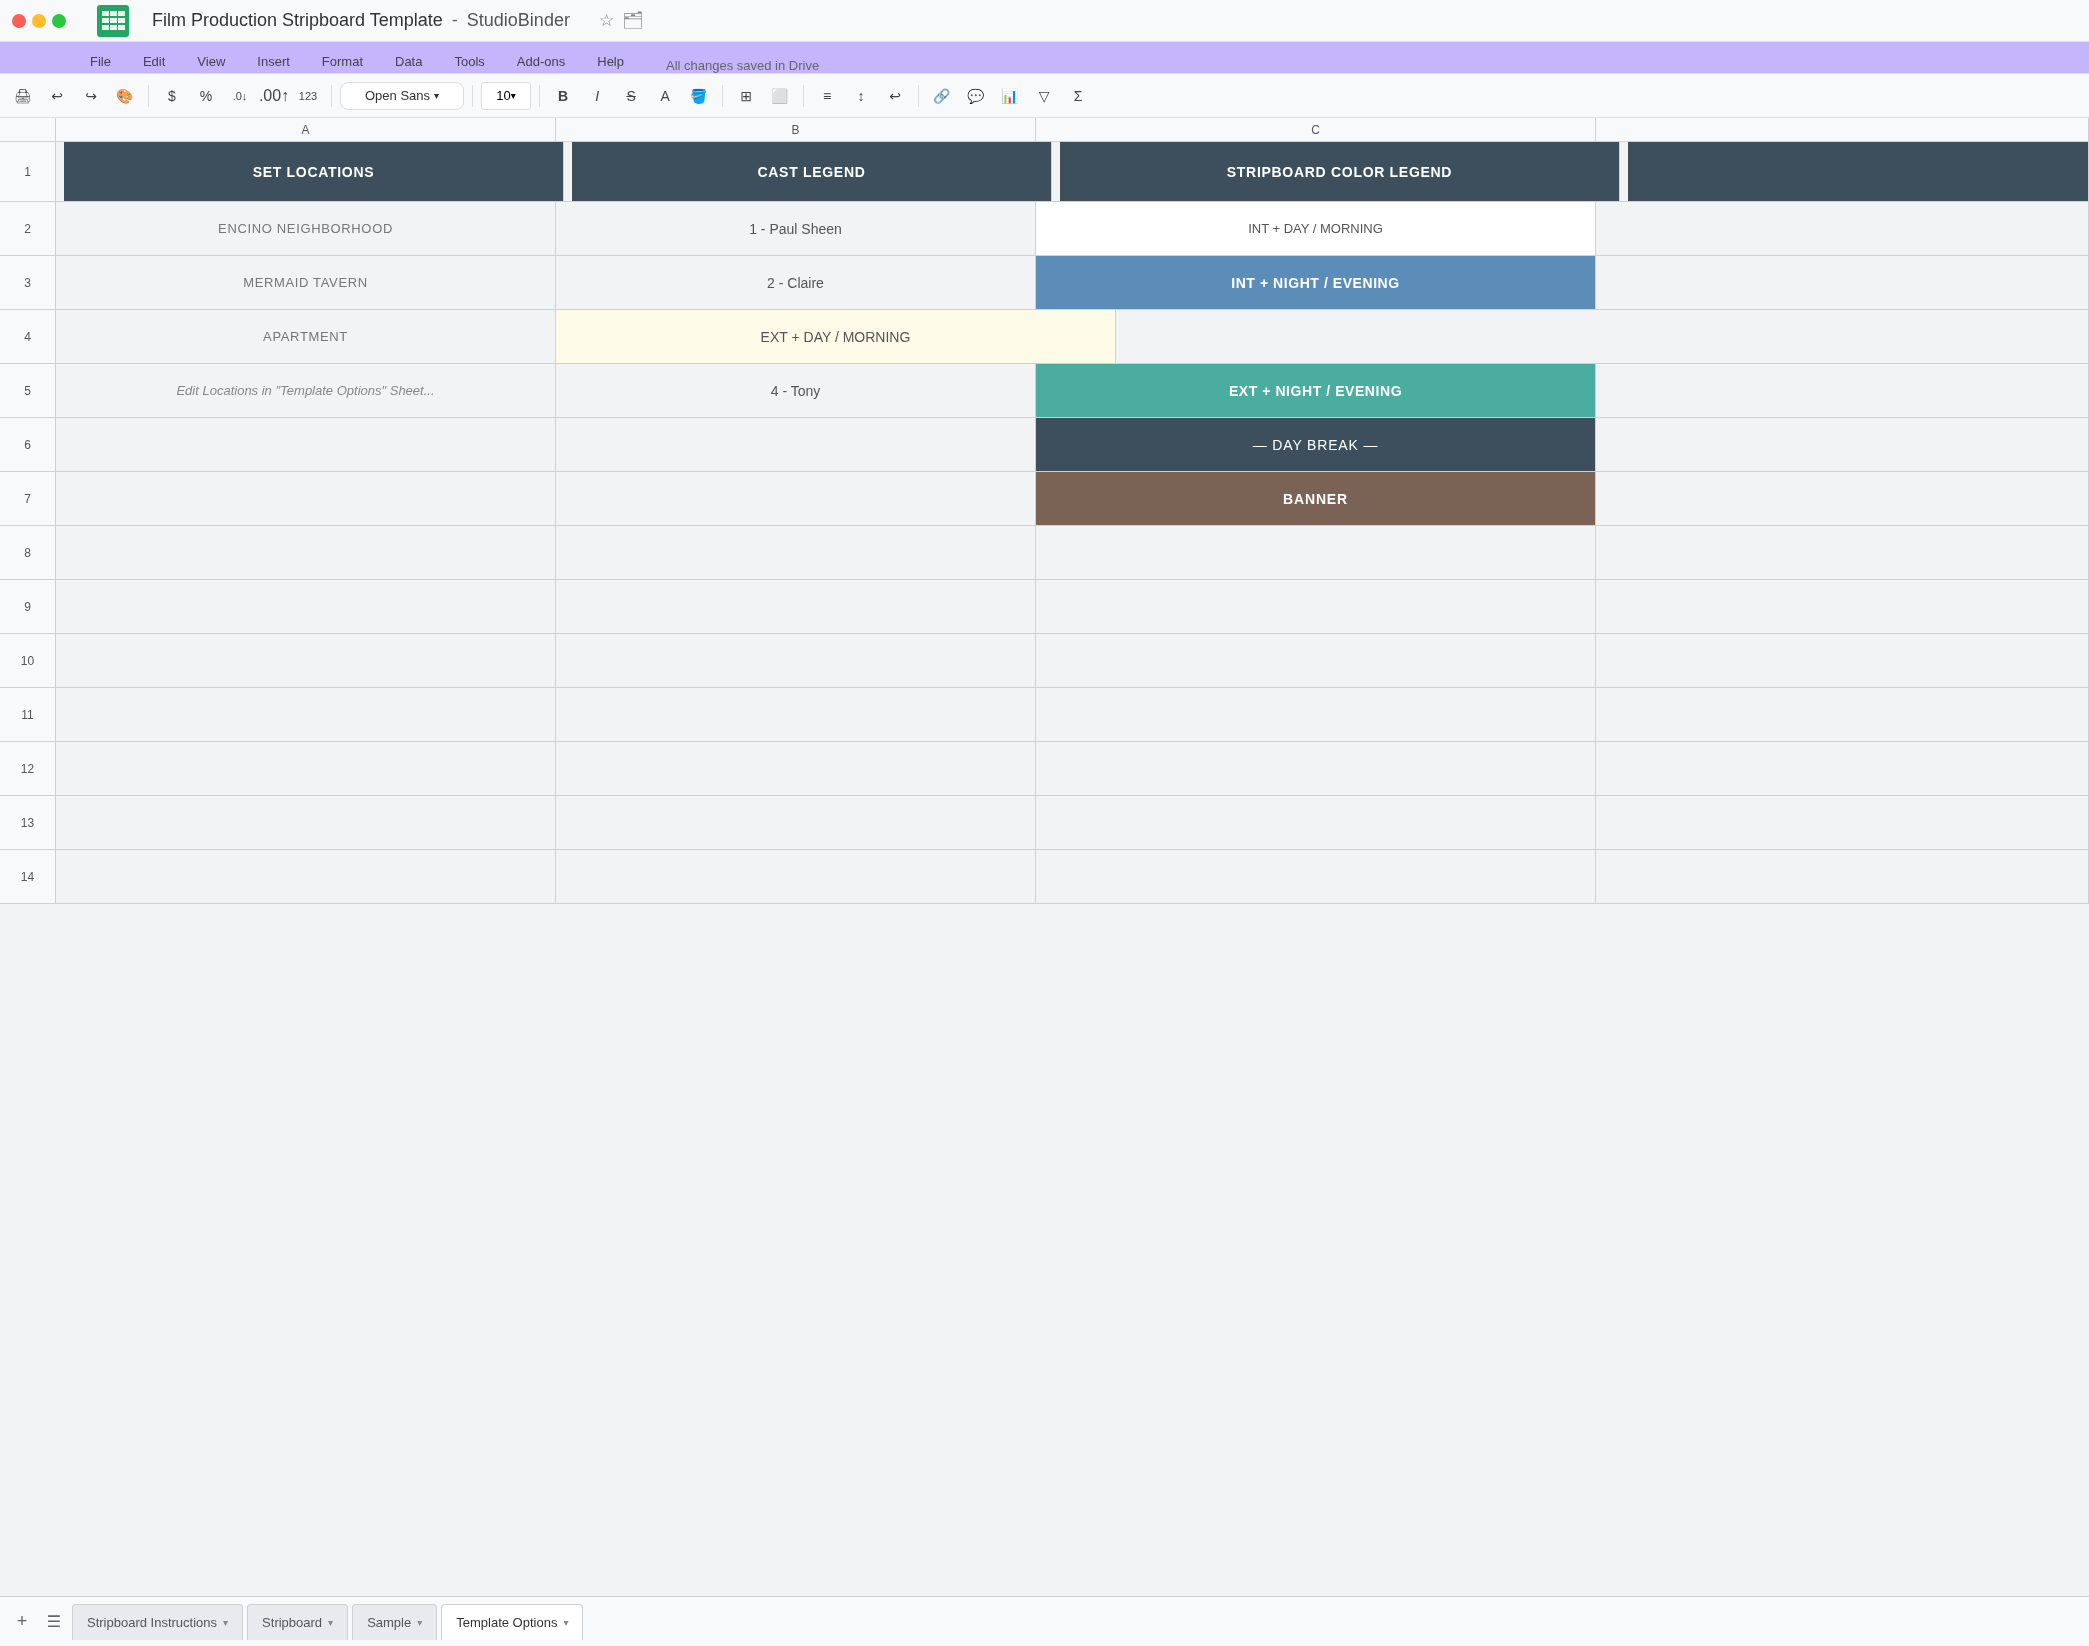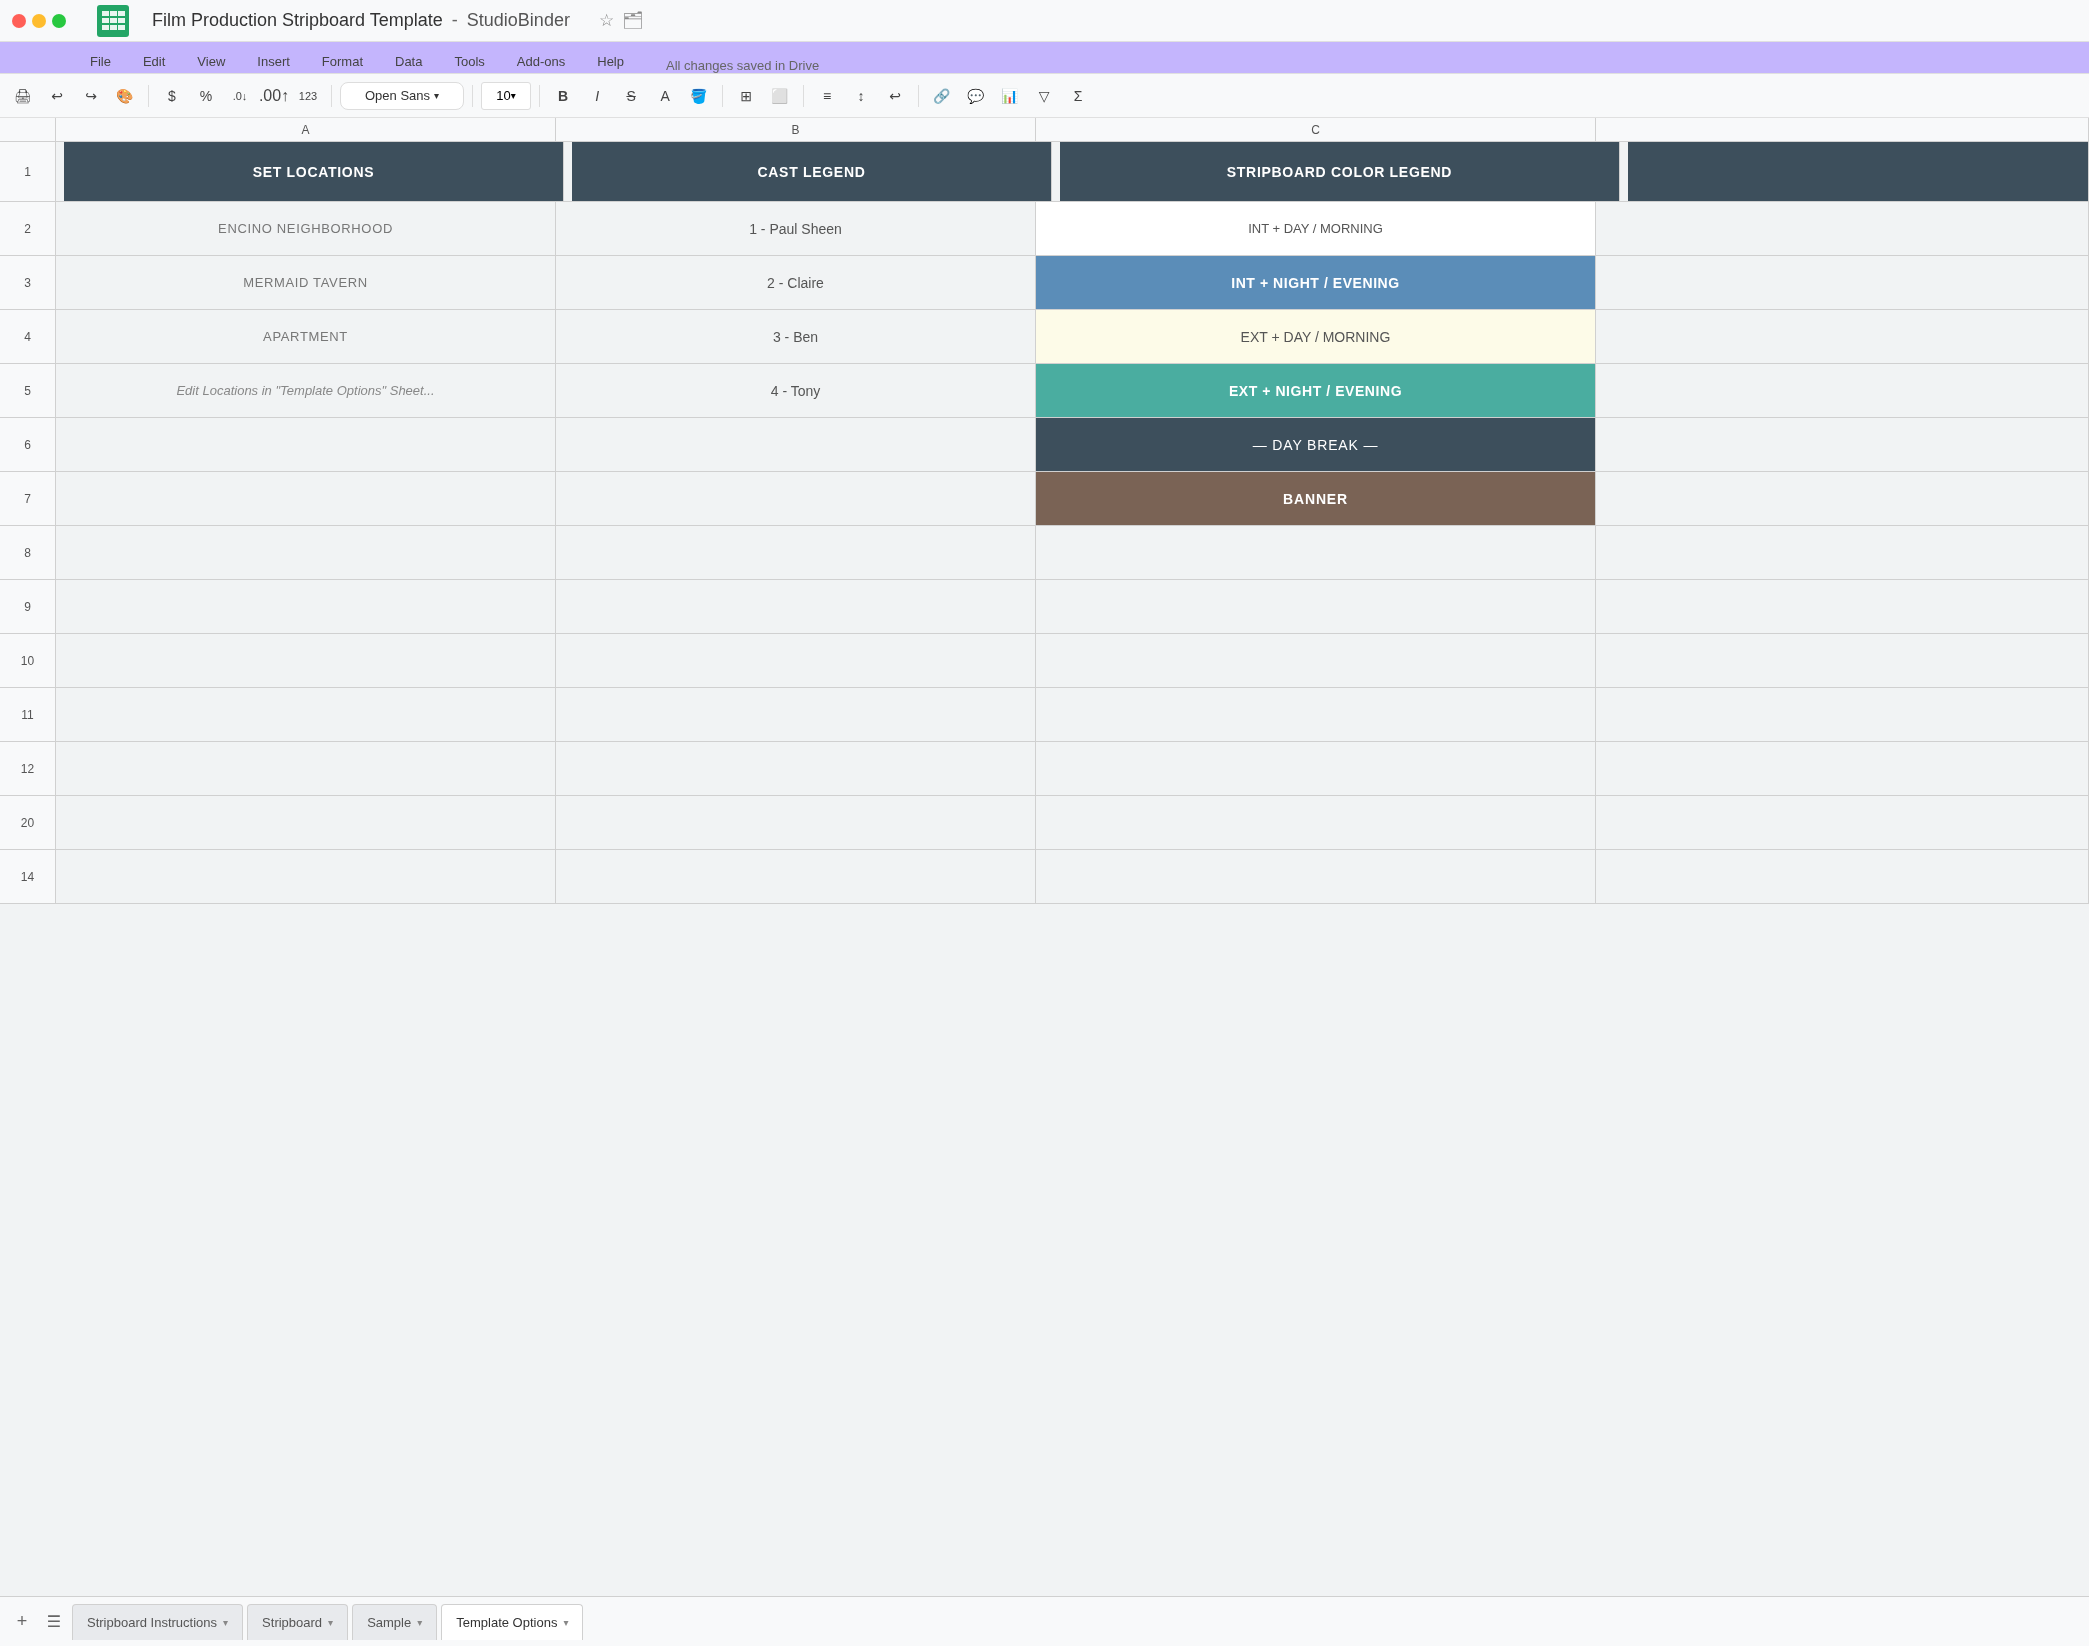--- a/index.html
+++ b/index.html
@@ -398,21 +398,20 @@
       <div class="row-num">3</div>
       <div class="cell col-a cell-location">MERMAID TAVERN</div>
       <div class="cell col-b cell-cast">2 - Claire</div>
       <div class="cell col-c color-blue">INT  +  NIGHT / EVENING</div>
       <div class="cell col-rest"></div>
     </div>
 
     <div class="grid-row">
       <div class="row-num">4</div>
       <div class="cell col-a cell-location">APARTMENT</div>
-      <div class="cell col-b cell-cast">3 - Ben</div>
       <div class="cell col-c color-yellow">EXT  +  DAY / MORNING</div>
       <div class="cell col-rest"></div>
     </div>
 
     <div class="grid-row">
       <div class="row-num">5</div>
       <div class="cell col-a cell-italic">Edit Locations in "Template Options" Sheet...</div>
       <div class="cell col-b cell-cast">4 - Tony</div>
       <div class="cell col-c color-teal">EXT  +  NIGHT / EVENING</div>
       <div class="cell col-rest"></div>
@@ -463,21 +462,21 @@
       <div class="cell col-rest"></div>
     </div>
     <div class="grid-row">
       <div class="row-num">12</div>
       <div class="cell col-a"></div>
       <div class="cell col-b"></div>
       <div class="cell col-c"></div>
       <div class="cell col-rest"></div>
     </div>
     <div class="grid-row">
-      <div class="row-num">20</div>
+      <div class="row-num">13</div>
       <div class="cell col-a"></div>
       <div class="cell col-b"></div>
       <div class="cell col-c"></div>
       <div class="cell col-rest"></div>
     </div>
     <div class="grid-row">
       <div class="row-num">14</div>
       <div class="cell col-a"></div>
       <div class="cell col-b"></div>
       <div class="cell col-c"></div>

